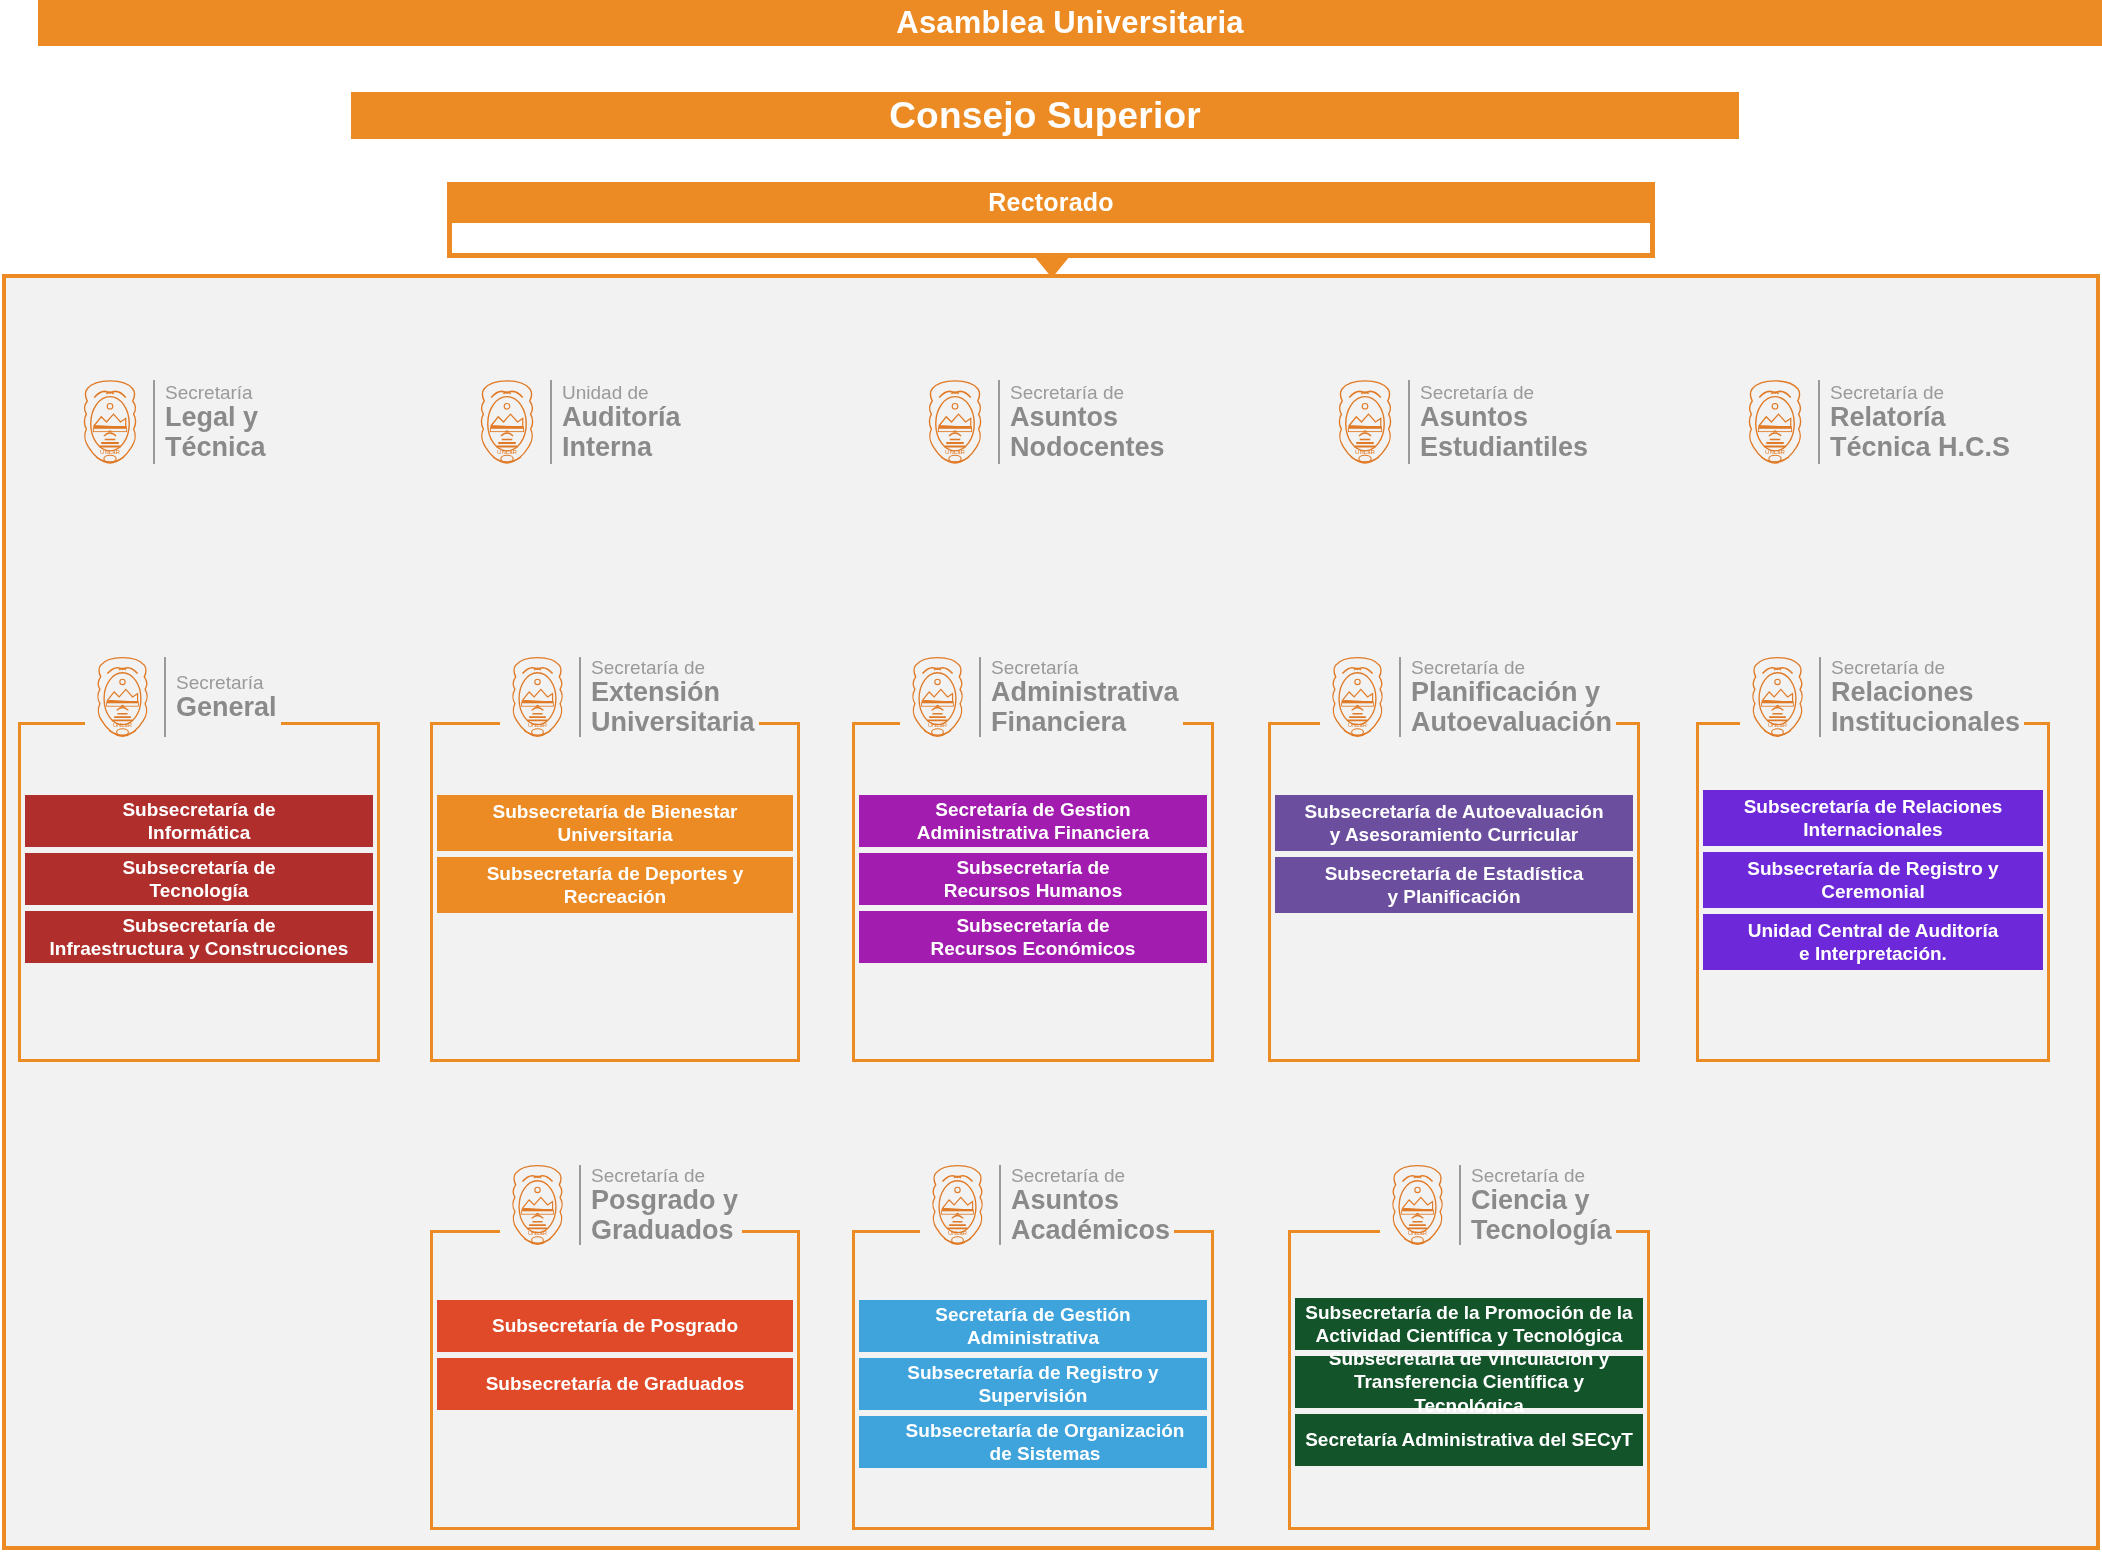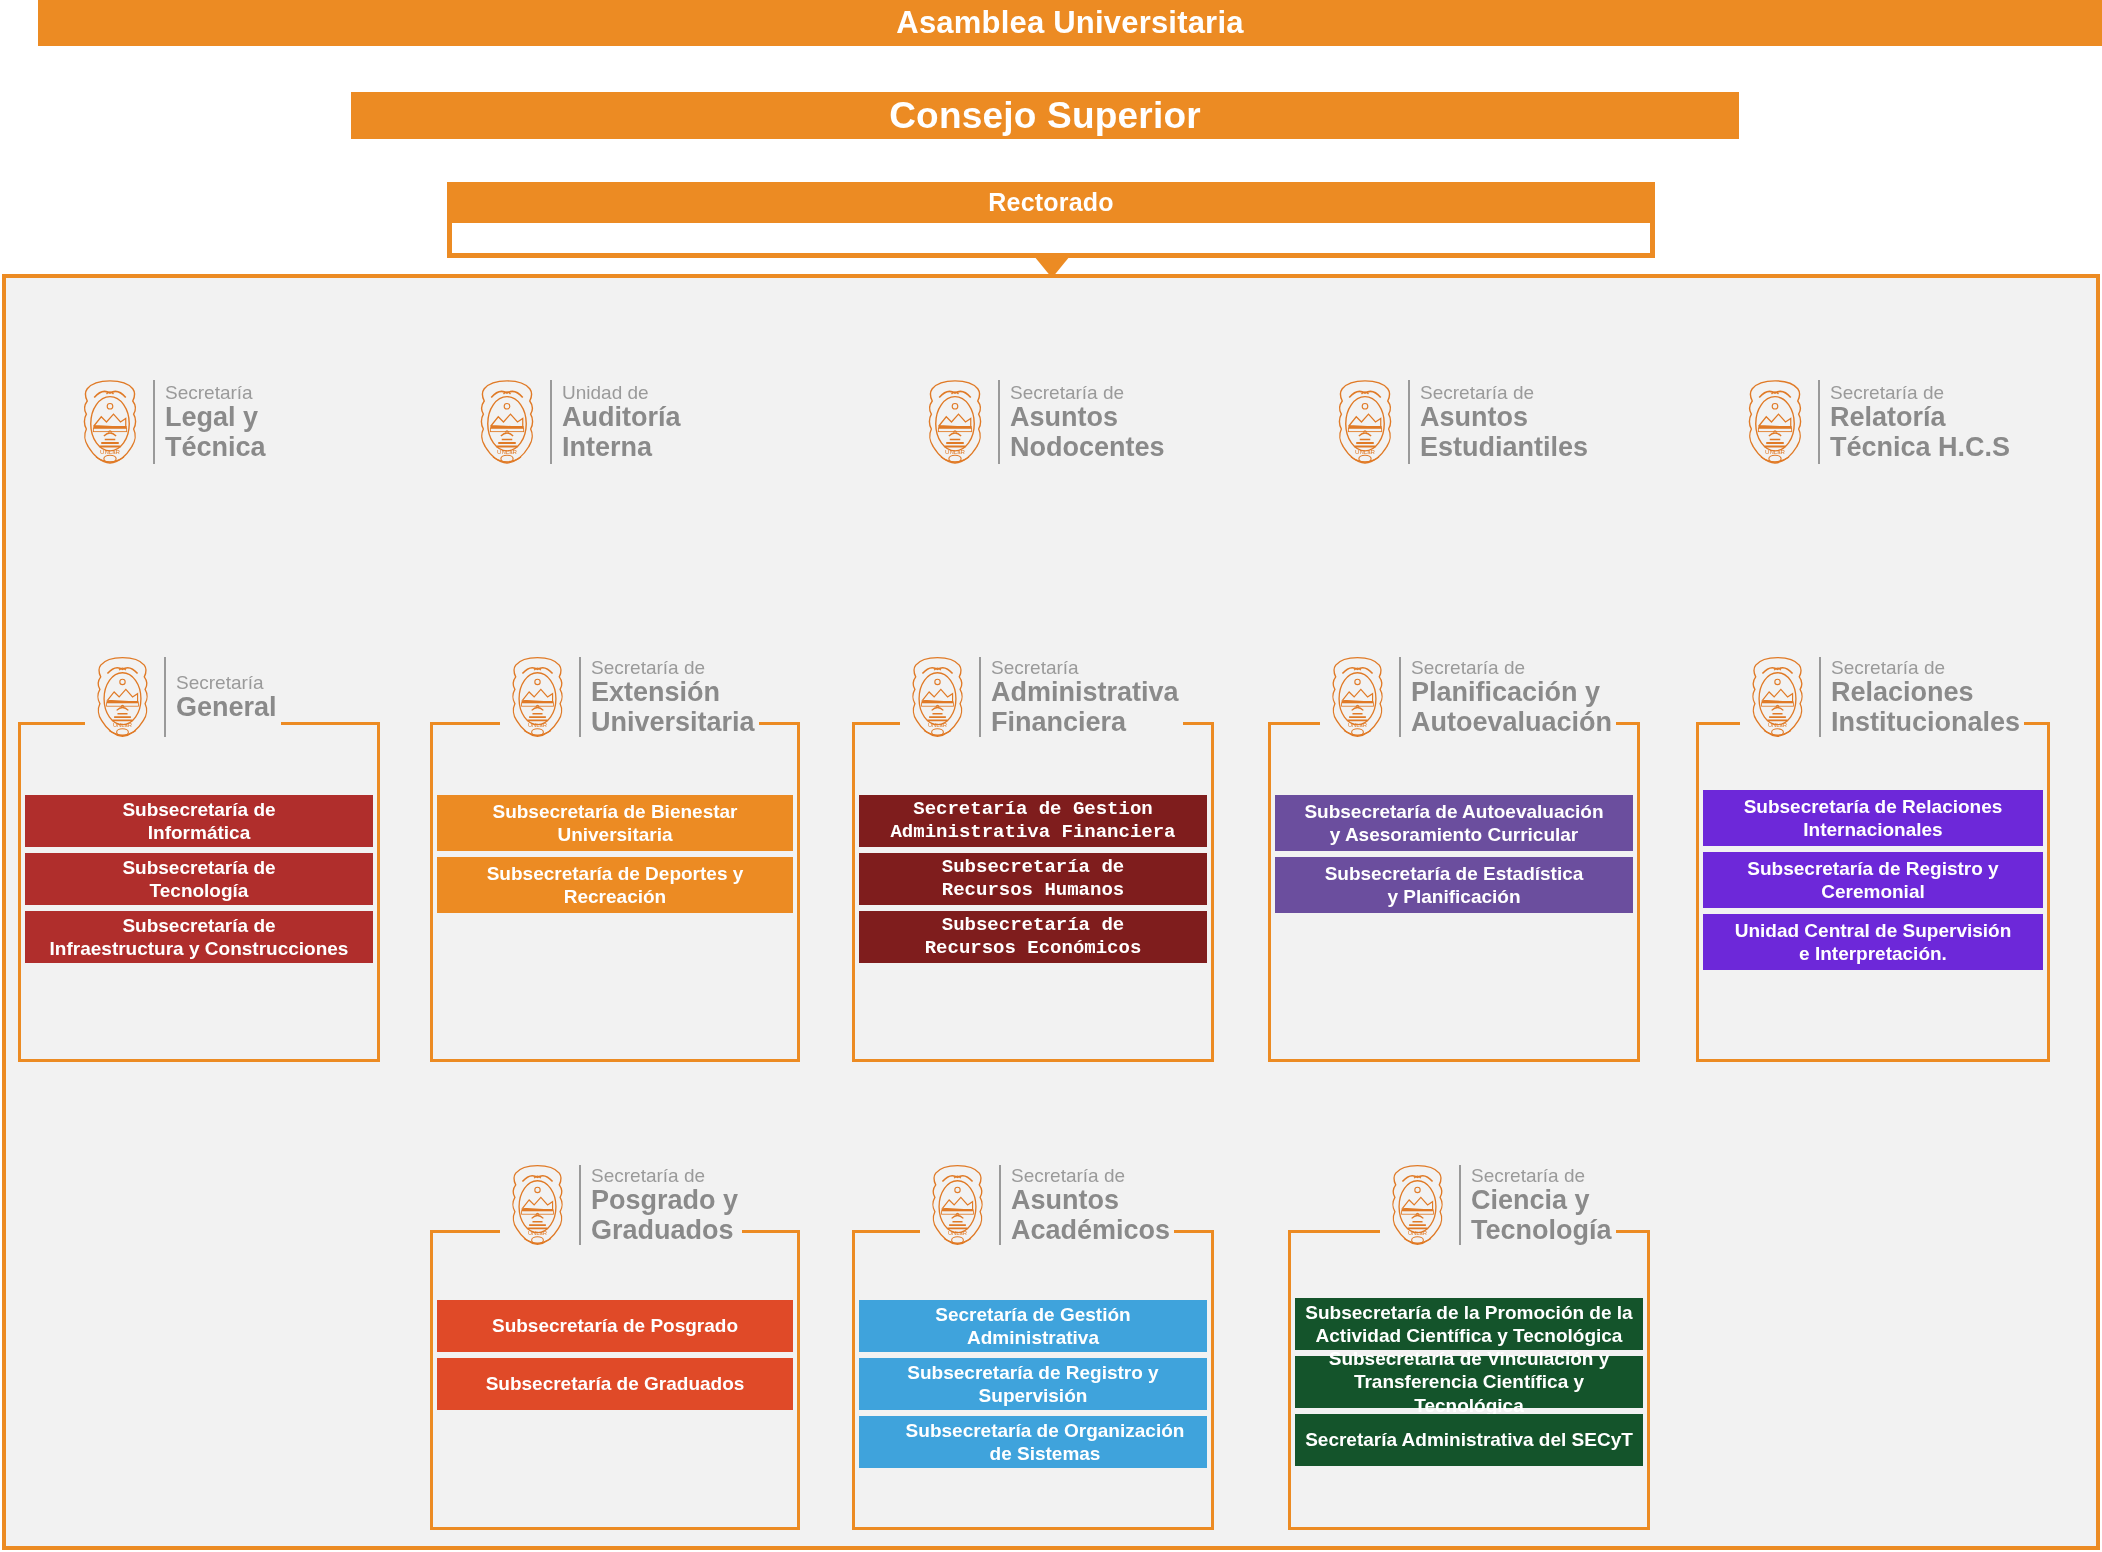--- a/index.html
+++ b/index.html
@@ -97,21 +97,21 @@
     justify-content:center;
     text-align:center;
     box-sizing:border-box;
     padding:2px 10px;
   }
   .chip span{ display:block; }
 
   
   .c-red   { background:#B02E2C; }
   .c-orange{ background:#EC8B23; }
-  .c-green { background:#7f1d1d;font-family:Liberation Mono, monospace; }
+  .c-green { background:#a21caf; }
   .c-purple{ background:#6B4E9E; }
   .c-brown { background:#6d28d9; }
   .c-vermil{ background:#E04A28; }
   .c-blue  { background:#3FA3DC; }
   .c-dgreen{ background:#14542B; }
 </style>
 </head>
 <body>
 
 <div class="bar" id="bar-assembly">
@@ -473,21 +473,21 @@
       </div>
     </div>
     <div class="chip c-brown" style="left:1703px;top:852px;width:340px;height:56px;">
         <div>
         <span>Subsecretaría de Registro y</span>
         <span>Ceremonial</span>
       </div>
     </div>
     <div class="chip c-brown" style="left:1703px;top:914px;width:340px;height:56px;">
         <div>
-        <span>Unidad Central de Supervisión</span>
+        <span>Unidad Central de Auditoría</span>
         <span>e Interpretación.</span>
       </div>
     </div>
     <div class="unit-box" style="left:430px;top:1230px;width:370px;height:300px;"></div>
     <div class="sec-head on-box" style="left:500px;top:1163px;">
       <svg class="crest" width="67" height="84" viewBox="0 0 80 100" fill="none" stroke="#E07A26" stroke-width="1.6">
     <path d="M40 3 C26 3 18 7 14 12 C11 16 12 22 14 26 C11 30 10 36 13 41
              C10 46 10 53 13 58 C10 64 11 72 15 78 C21 88 30 96 40 97
              C50 96 59 88 65 78 C69 72 70 64 67 58 C70 53 70 46 67 41
              C70 36 69 30 66 26 C68 22 69 16 66 12 C62 7 54 3 40 3 Z"></path>

